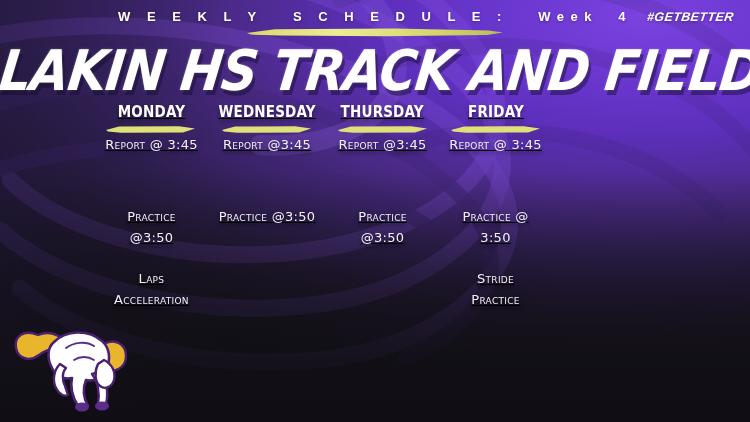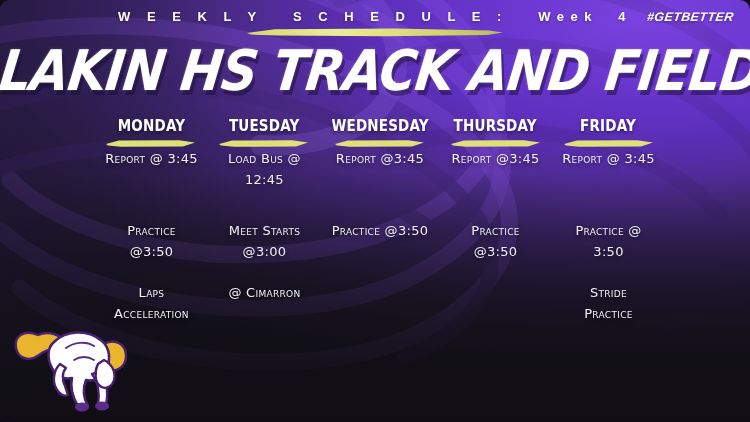--- a/index.html
+++ b/index.html
@@ -10,21 +10,20 @@
     font-family:"Liberation Sans", sans-serif;
     overflow:hidden;
   }
 
   #poster{
     position:relative;
     width:750px; height:422px;
     overflow:hidden;
     background:
       radial-gradient(118% 92% at 86% 4%, #7b42e0 0%, #6a37cf 16%, #5d2fbb 30%, #4a2a86 48%, #33215a 64%, #221833 78%, #161320 90%, #110f15 100%);
-    border-radius: 10px;
   }
 
   
   .wm-wrap{
     position:absolute; inset:0;
     overflow:hidden;
     pointer-events:none;
   }
   .wm-svg{
     position:absolute;
@@ -99,25 +98,26 @@
     transform:skewX(-7deg) scaleY(1.12);
     text-shadow:
        3px 4px 0 rgba(20,10,45,.45),
        0 0 2px rgba(255,255,255,.35);
     white-space:nowrap;
   }
 
   
   .grid{
     position:absolute;
-    left:100px; top:118px;
+    left:100px; top:104px;
     width:560px;
     display:grid;
     grid-template-columns:repeat(5, 1fr);
     column-gap:10px;
+    text-decoration:underline;
   }
   .col{
     display:flex;
     flex-direction:column;
     align-items:center;
   }
   .day{
     color:#ffffff;
     font-family:"DejaVu Sans", sans-serif;
     font-weight:bold;
@@ -230,43 +230,20 @@
         </div>
         <div class="cell r2">
           <div>
             <span>Laps</span>
             <span>Acceleration</span>
           </div>
         </div>
       </div>
     </div>
 
-    <div class="col">
-      <div class="day">TUESDAY</div>
-      <svg class="day-stroke" viewBox="0 0 92 9" preserveAspectRatio="none">
-        <path d="M1 5 L 14 1.6 L 74 1.2 L 90 3.4 L 78 7.4 L 16 7.8 L 3 6.6 Z" fill="#e0e078"></path>
-      </svg>
-      <div class="cells">
-        <div class="cell r0">
-          <div>
-            <span>Load Bus @</span>
-            <span>12:45</span>
-          </div>
-        </div>
-        <div class="cell r1">
-          <div>
-            <span>Meet Starts</span>
-            <span>@3:00</span>
-          </div>
-        </div>
-        <div class="cell r2">
-          <span>@ Cimarron</span>
-        </div>
-      </div>
-    </div>
 
     <div class="col">
       <div class="day">WEDNESDAY</div>
       <svg class="day-stroke" viewBox="0 0 92 9" preserveAspectRatio="none">
         <path d="M1 5 L 14 1.6 L 74 1.2 L 90 3.4 L 78 7.4 L 16 7.8 L 3 6.6 Z" fill="#e0e078"></path>
       </svg>
       <div class="cells">
         <div class="cell r0">
           <span>Report @3:45</span>
         </div>

